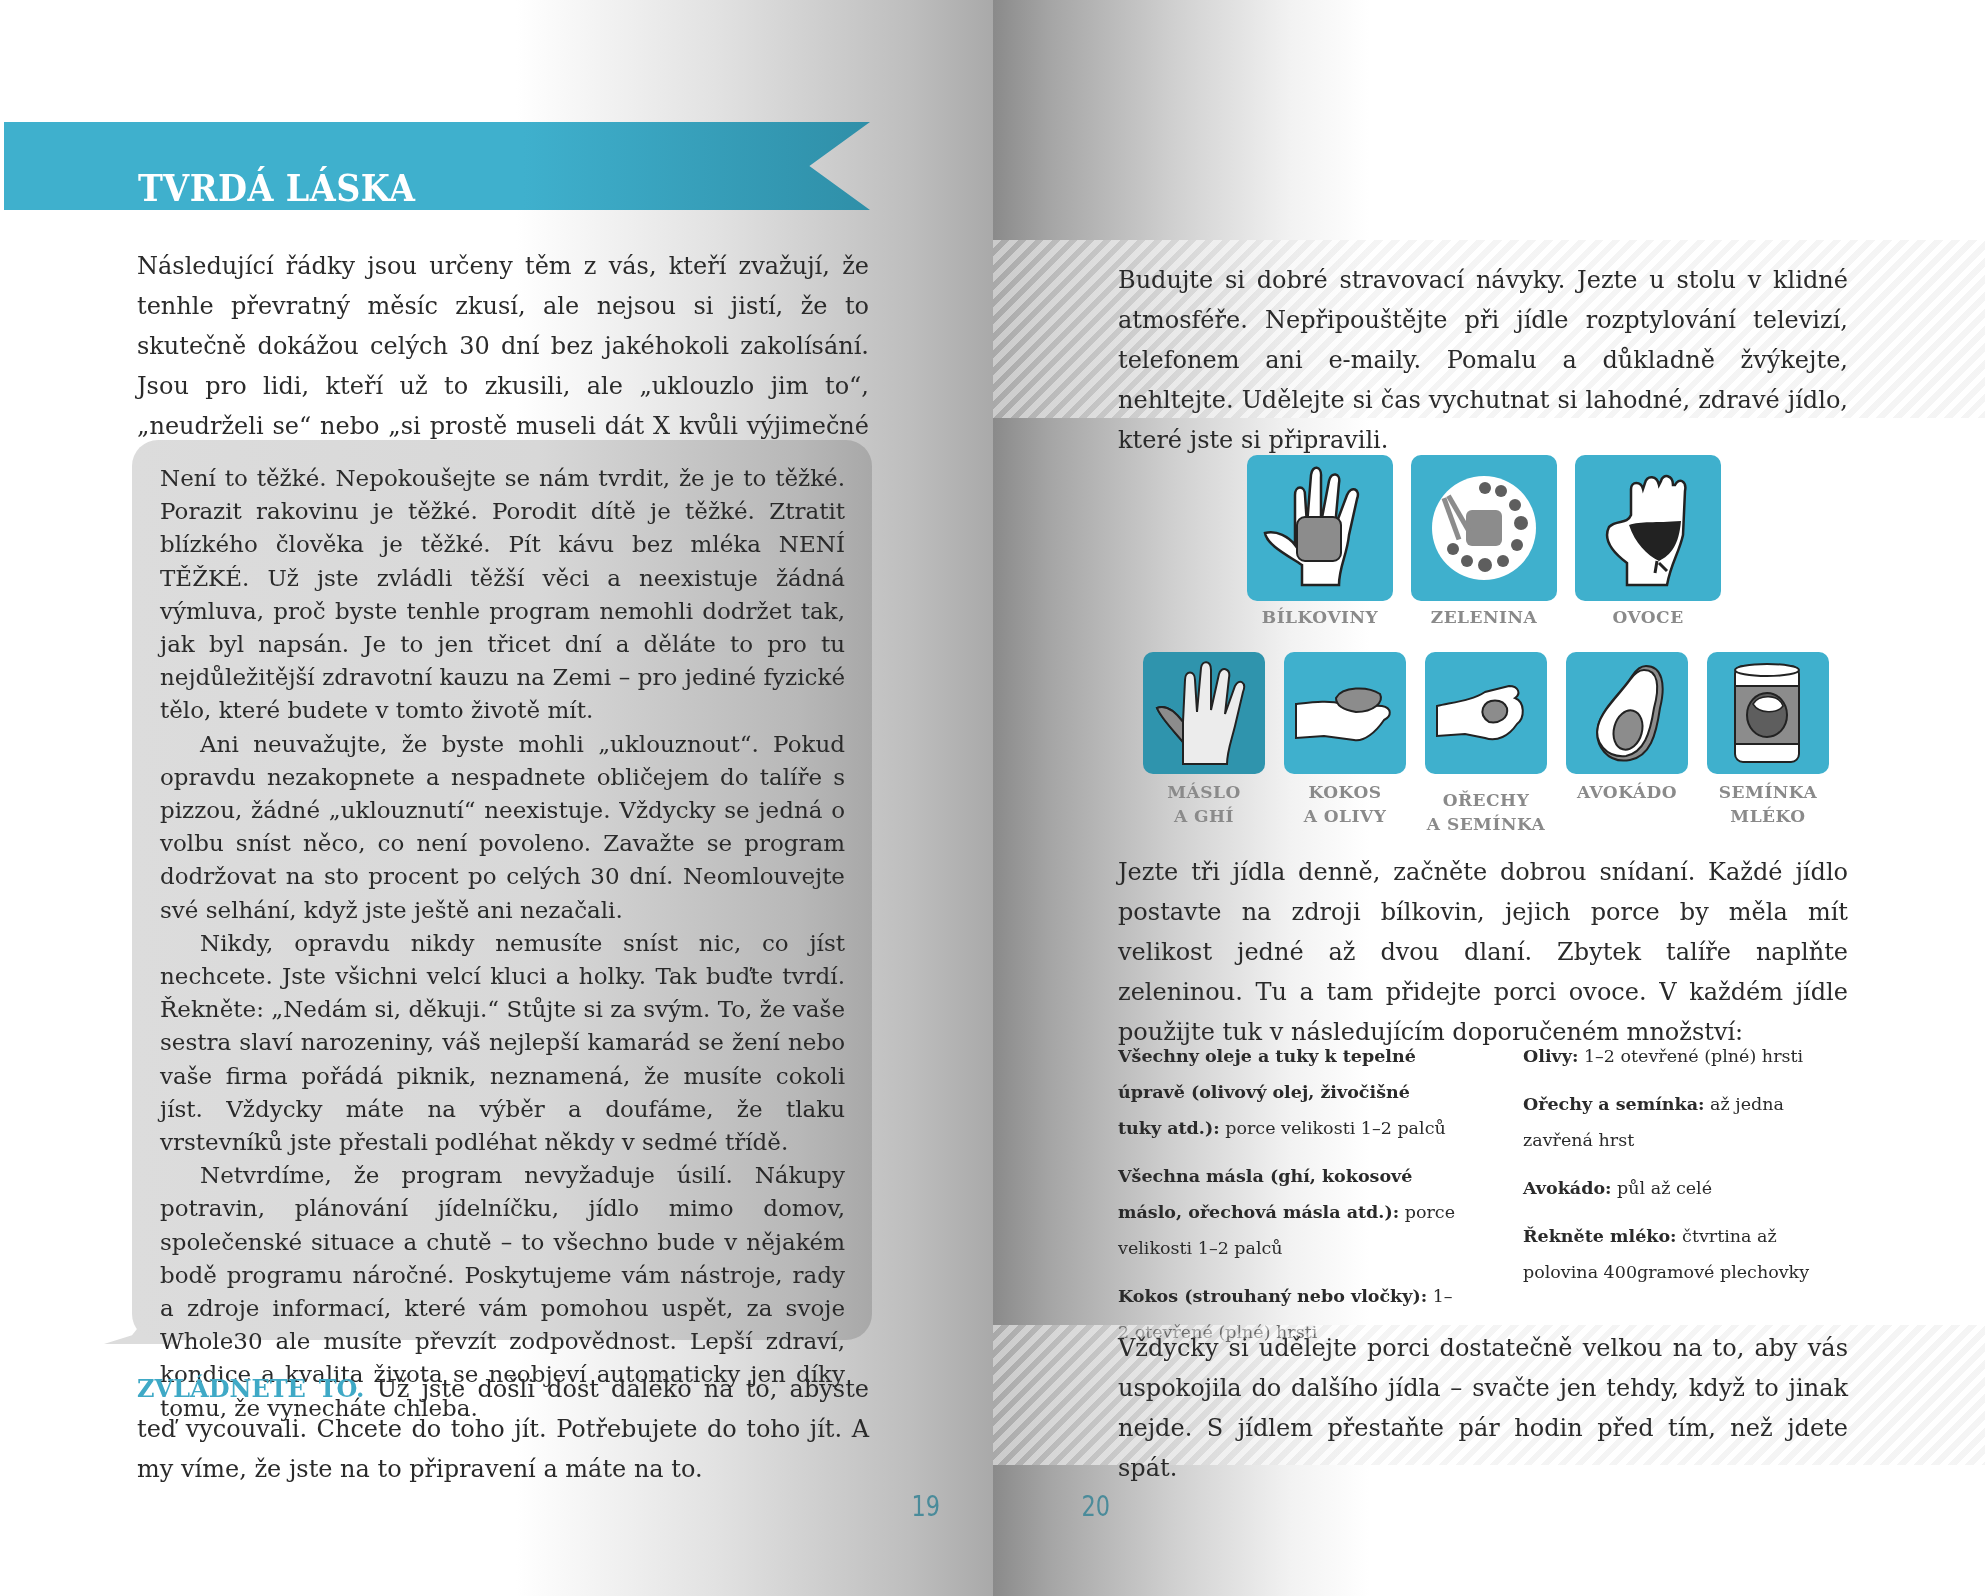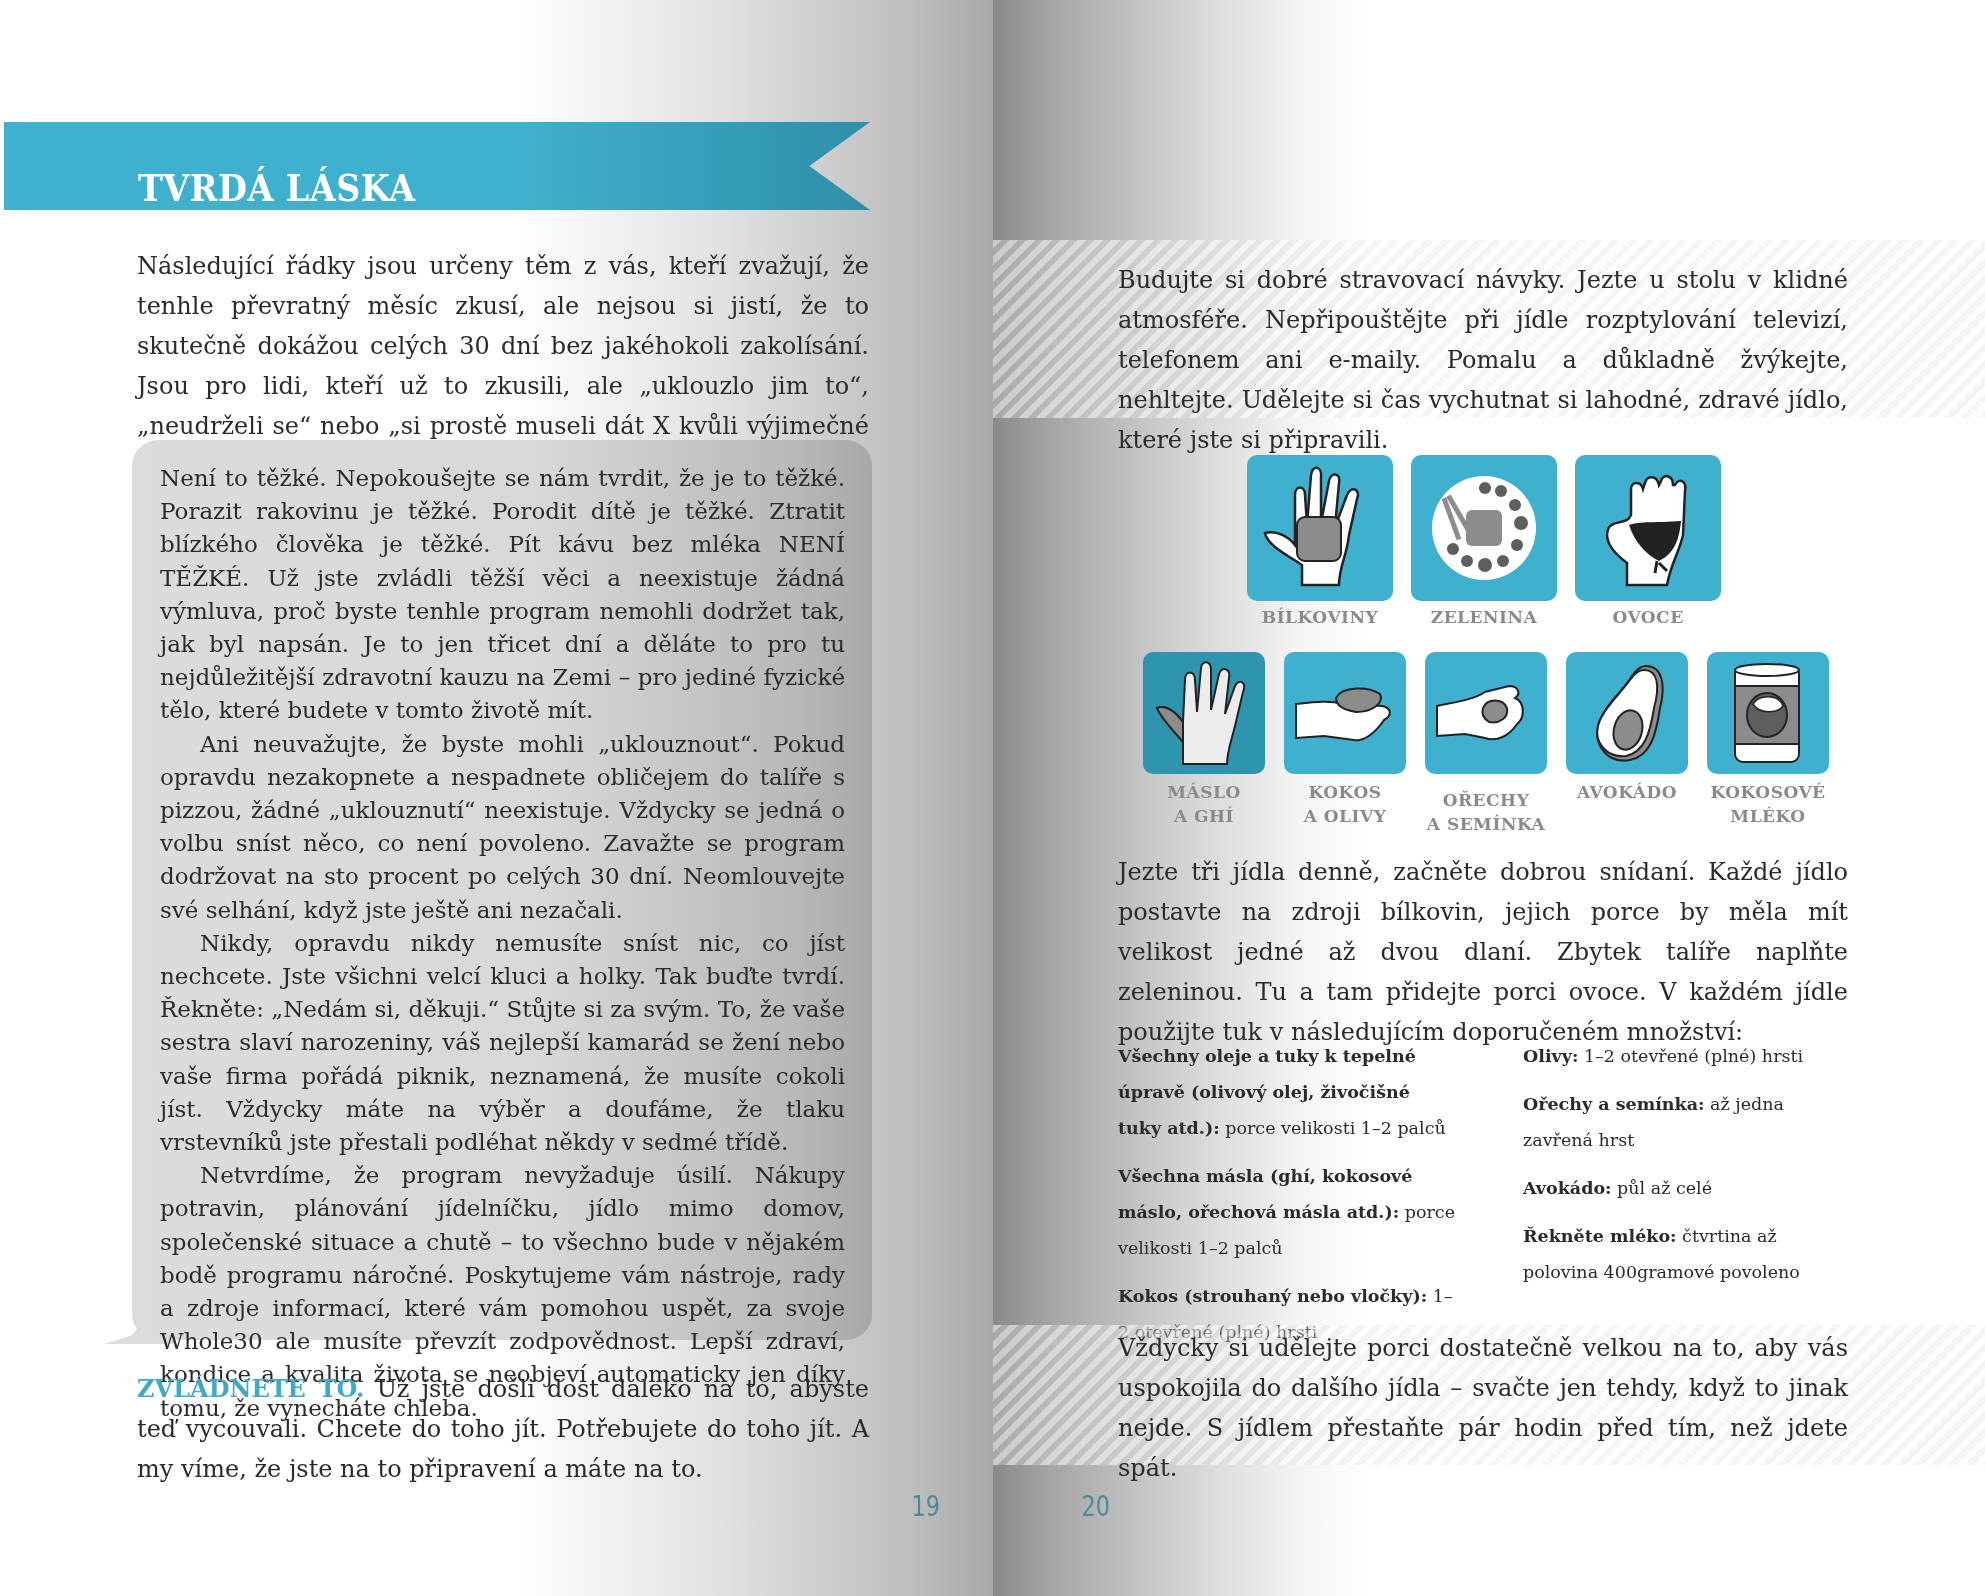--- a/index.html
+++ b/index.html
@@ -185,38 +185,38 @@
   <div class="icon-tile tile-sm" style="left:714px;top:652px;">
     <svg viewBox="0 0 122 122">
       <rect x="28" y="14" width="64" height="96" rx="8" fill="#fff" stroke="#222" stroke-width="2"></rect>
       <ellipse cx="60" cy="18" rx="32" ry="6" fill="#fff" stroke="#222" stroke-width="2"></ellipse>
       <rect x="28" y="34" width="64" height="58" fill="#8c8c8c" stroke="#222" stroke-width="2"></rect>
       <ellipse cx="60" cy="63" rx="20" ry="22" fill="#5e5e5e" stroke="#222" stroke-width="2"></ellipse>
       <path d="M46 52 C52 42 72 42 76 54 C70 62 52 62 46 52 Z" fill="#fff" stroke="#222" stroke-width="1.5"></path>
     </svg>
   </div>
   <div class="icon-label" style="left:690px;top:780px;">
-    <span>KOKOSOVÉ</span><br>
+    <span>SEMÍNKA</span><br>
     <span>MLÉKO</span>
   </div>
 
   <div class="body-text" id="meals-text">
     <p>Jezte tři jídla denně, začněte dobrou snídaní. Každé jídlo postavte na zdroji bílkovin, jejich porce by měla mít velikost jedné až dvou dlaní. Zbytek talíře naplňte zeleninou. Tu a tam přidejte porci ovoce. V každém jídle použijte tuk v následujícím doporučeném množství:</p>
   </div>
 
   <div class="fats" id="fats-left">
     <p><b>Všechny oleje a tuky k tepelné úpravě (olivový olej, živočišné tuky atd.):</b><span> porce velikosti 1–2 palců</span></p>
     <p><b>Všechna másla (ghí, kokosové máslo, ořechová másla atd.):</b><span> porce velikosti 1–2 palců</span></p>
     <p><b>Kokos (strouhaný nebo vločky):</b><span> 1–2 otevřené (plné) hrsti</span></p>
   </div>
   <div class="fats" id="fats-right">
     <p><b>Olivy:</b><span> 1–2 otevřené (plné) hrsti</span></p>
     <p><b>Ořechy a semínka:</b><span> až jedna zavřená hrst</span></p>
     <p><b>Avokádo:</b><span> půl až celé</span></p>
-    <p><b>Řekněte mléko:</b><span> čtvrtina až polovina 400gramové povoleno</span></p>
+    <p><b>Řekněte mléko:</b><span> čtvrtina až polovina 400gramové plechovky</span></p>
   </div>
 
   <div class="striped" id="band-bottom"></div>
   <div class="body-text" id="bottom-right-text">
     <p>Vždycky si udělejte porci dostatečně velkou na to, aby vás uspokojila do dalšího jídla – svačte jen tehdy, když to jinak nejde. S jídlem přestaňte pár hodin před tím, než jdete spát.</p>
   </div>
 
   <div class="page-number" id="pn-right">20</div>
 </div>
 

